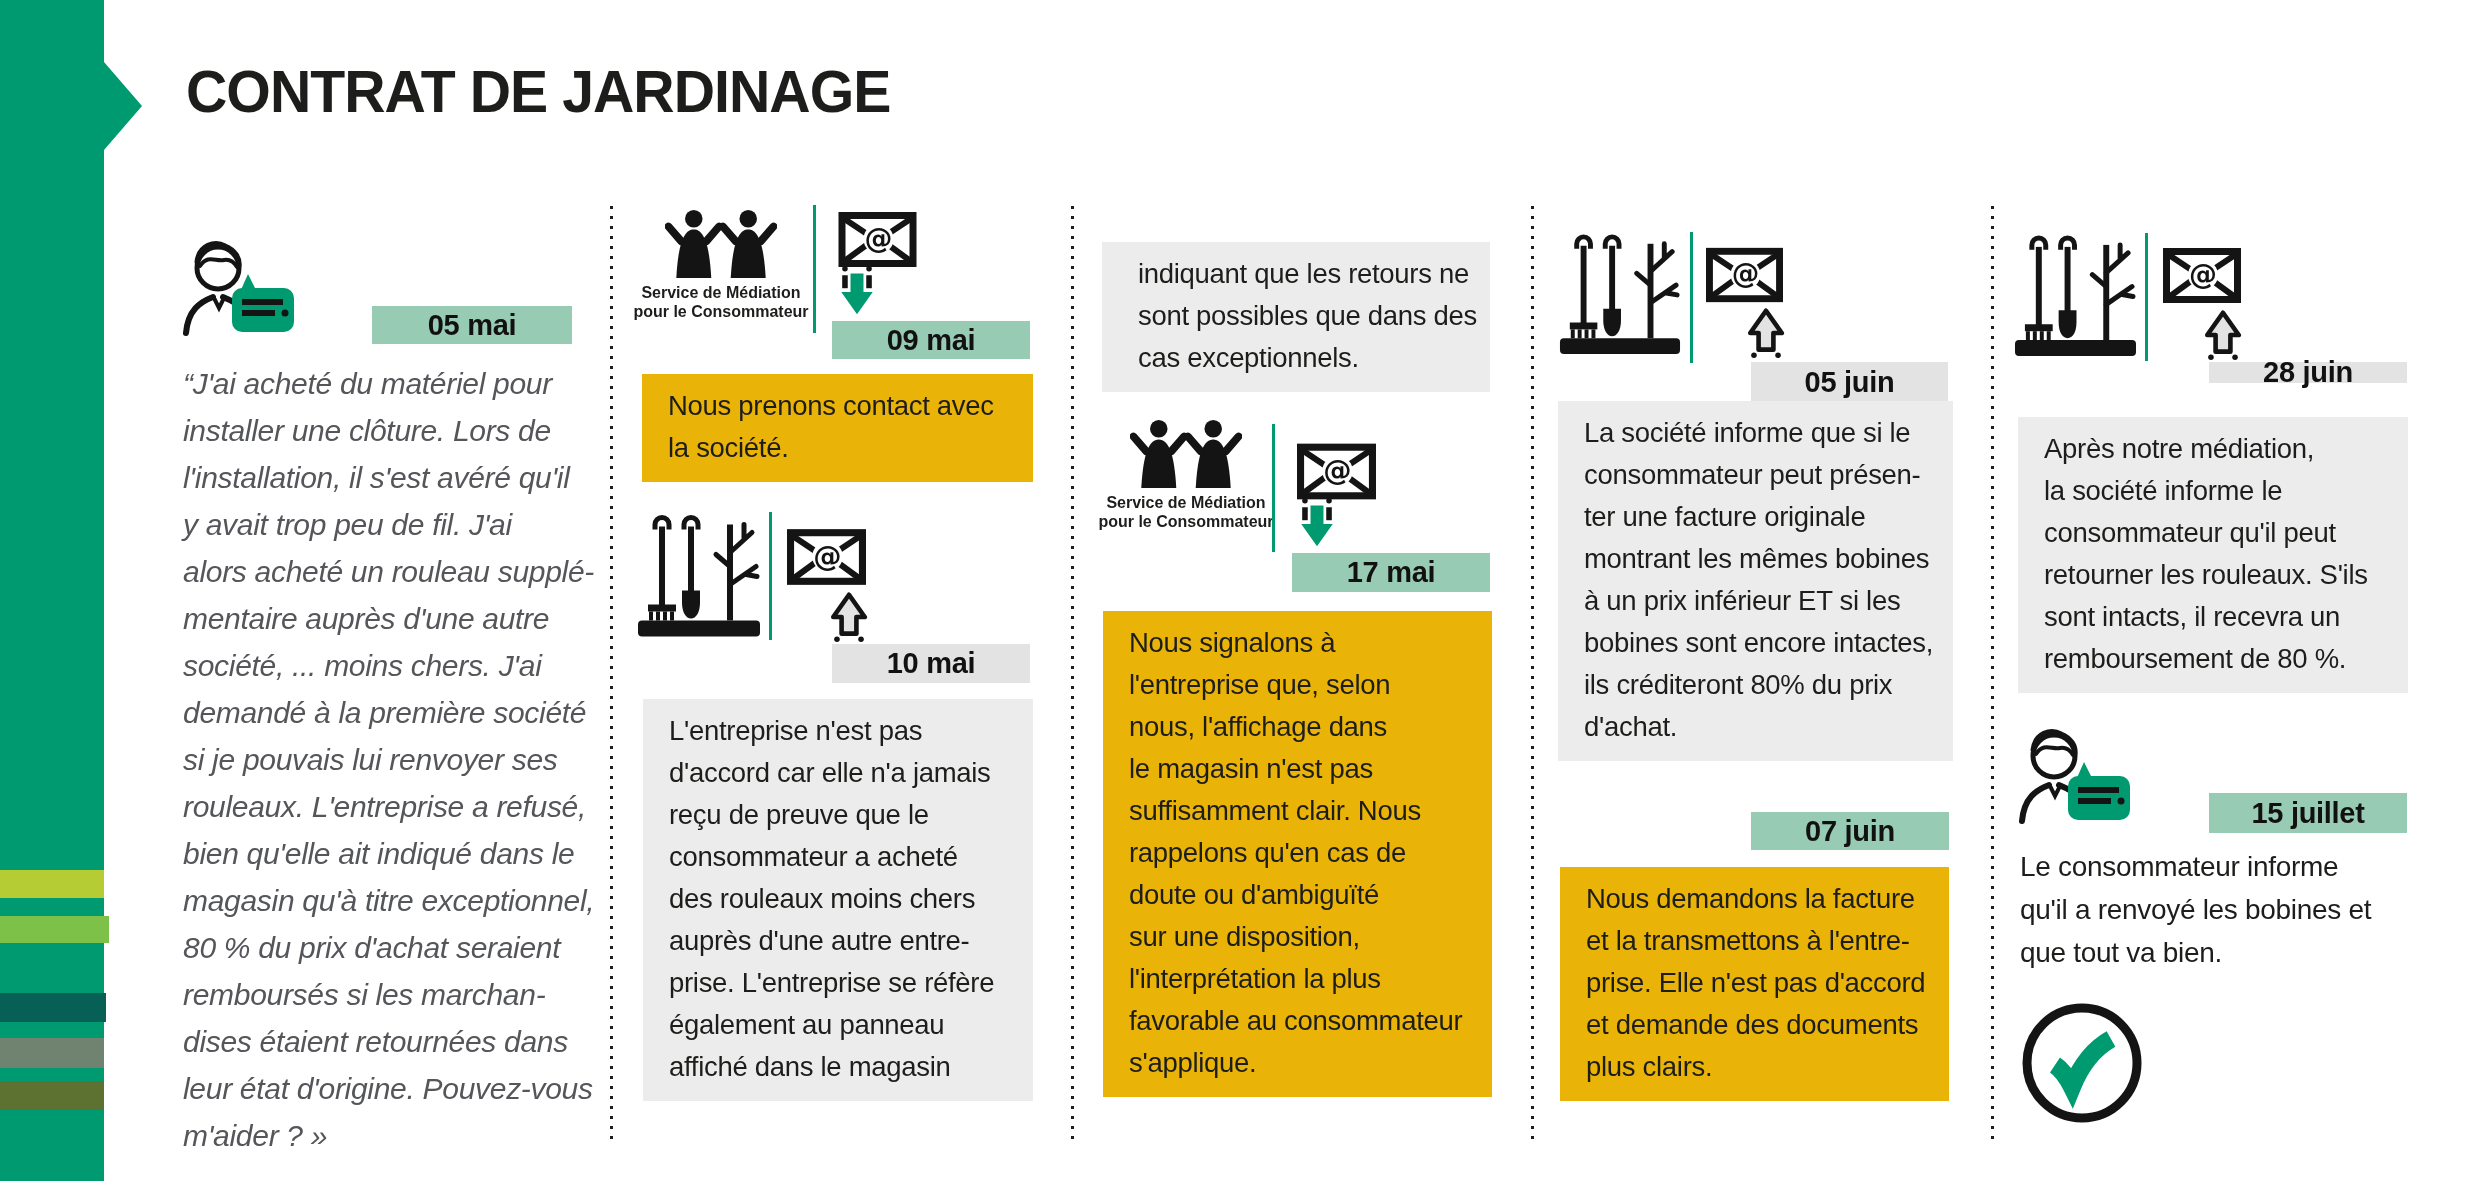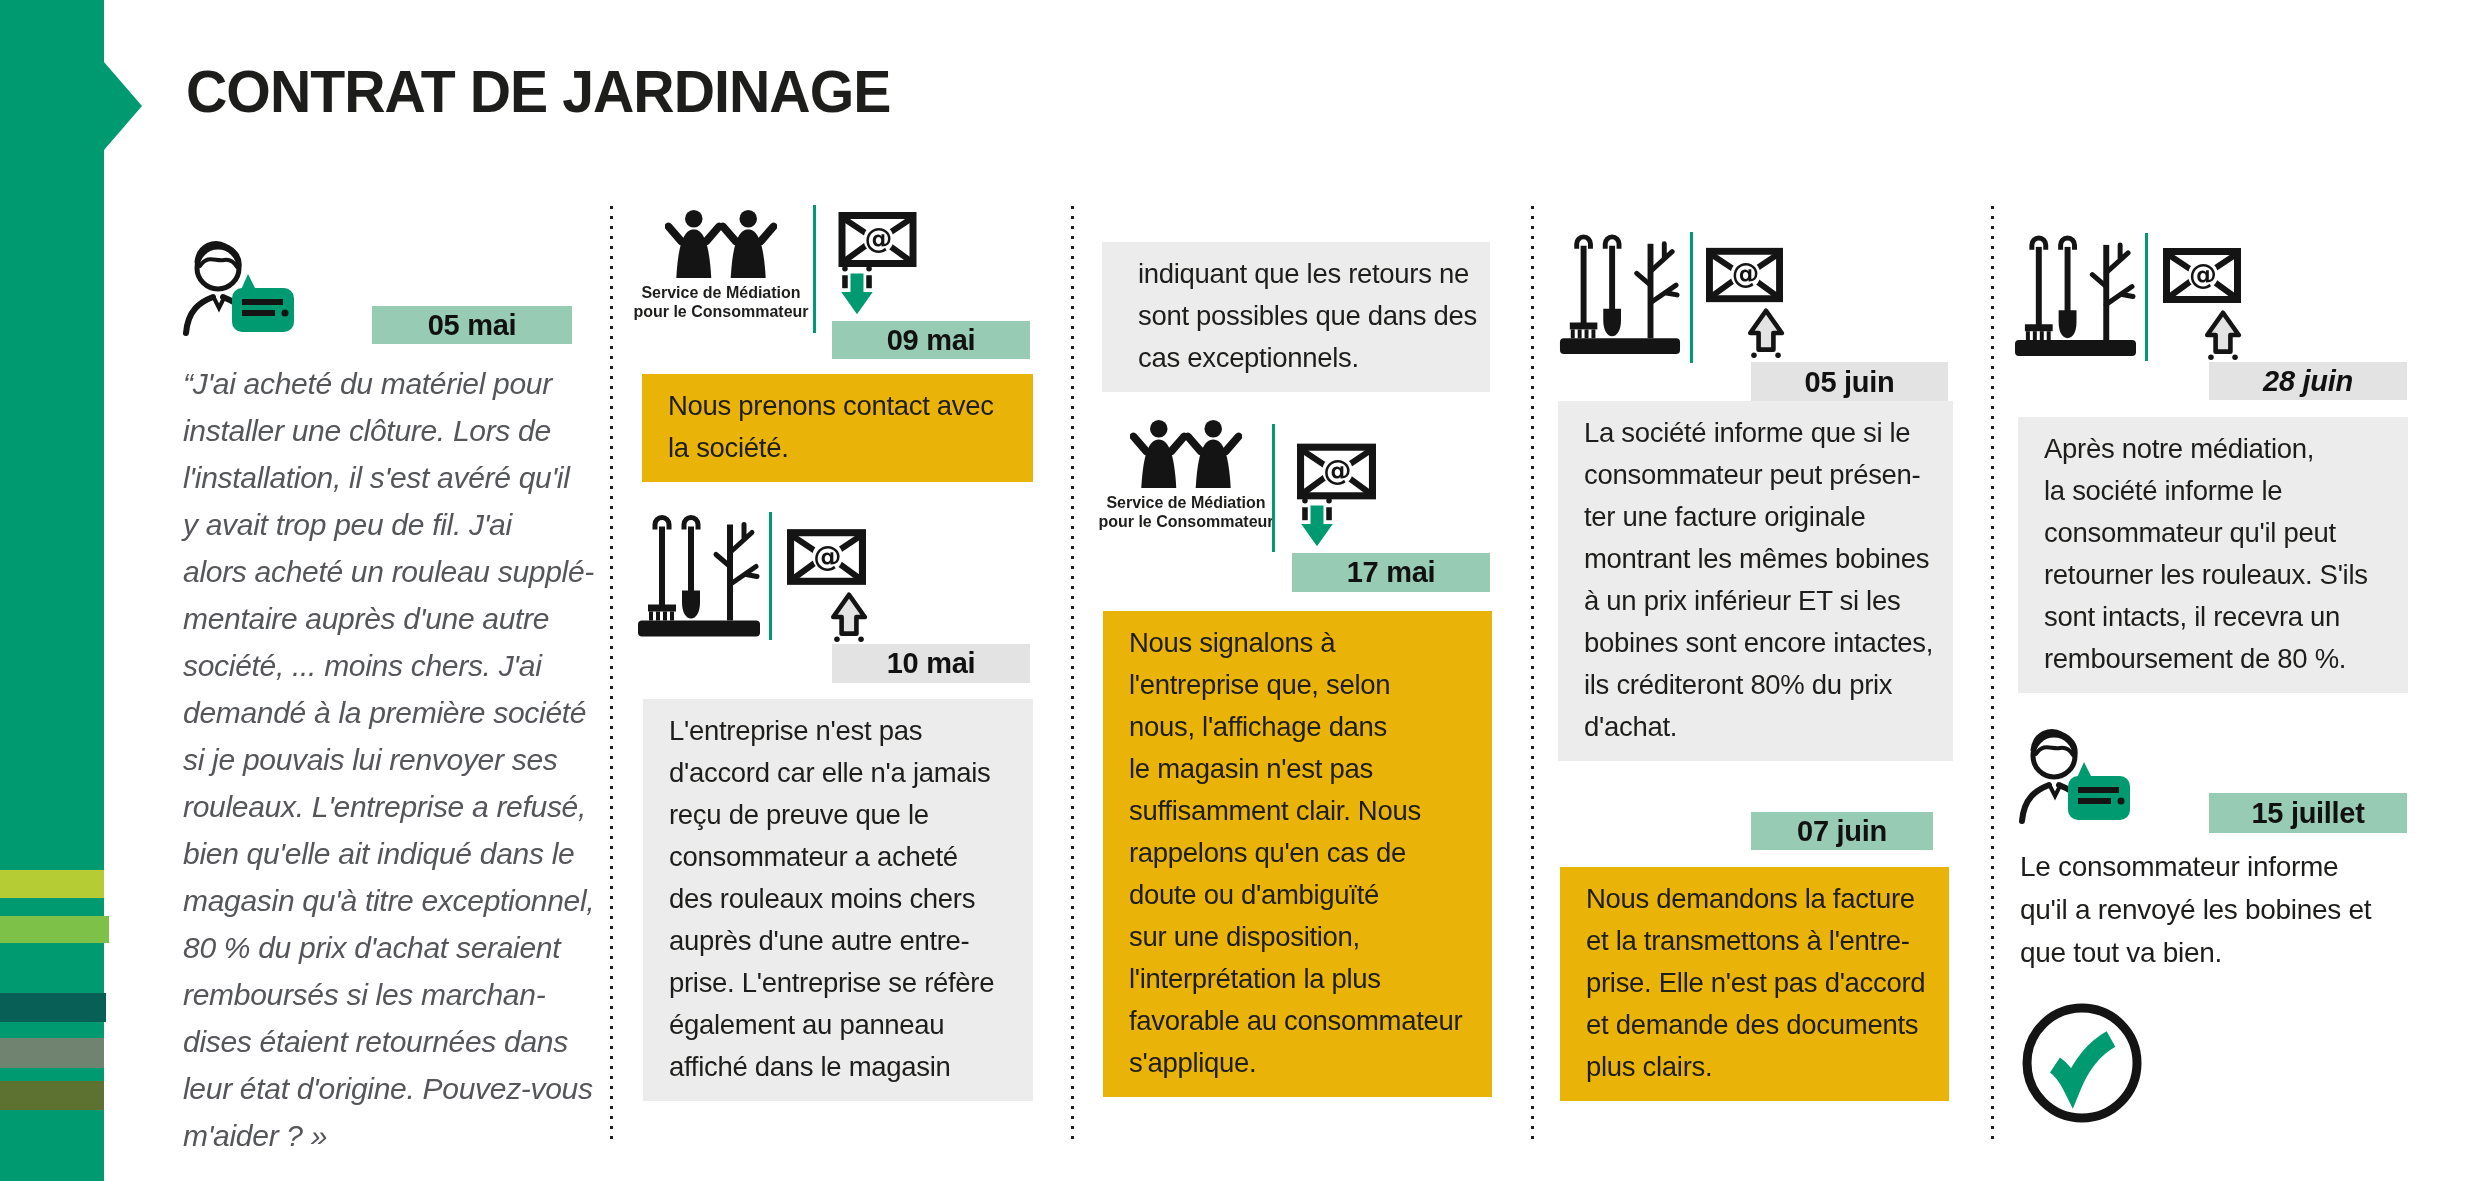--- a/index.html
+++ b/index.html
@@ -229,38 +229,38 @@
     </svg>
   <div class="abs date-badge badge-gray" style="left:1751px;top:362px;width:197px;height:40px;">05 juin</div>
   <div class="abs block block-gray" style="left:1558px;top:401px;width:395px;">La société informe que si le
 consommateur peut présen-
 ter une facture originale
 montrant les mêmes bobines
 à un prix inférieur ET si les
 bobines sont encore intactes,
 ils créditeront 80% du prix
 d'achat.</div>
-  <div class="abs date-badge badge-green" style="left:1751px;top:812px;width:182px;height:38px;">07 juin</div>
+  <div class="abs date-badge badge-green" style="left:1751px;top:812px;width:198px;height:38px;">07 juin</div>
   <div class="abs block block-green" style="left:1560px;top:867px;width:389px;">Nous demandons la facture
 et la transmettons à l'entre-
 prise. Elle n'est pas d'accord
 et demande des documents
 plus clairs.</div>
 
   <svg class="icon abs" style="left:2015px;top:231px;" width="121" height="125">
       <use href="#sym-garden"></use>
     </svg>
   <div class="abs vline" style="left:2145px;top:233px;height:128px;"></div>
   <svg class="icon abs" style="left:2163px;top:248px;" width="78" height="55">
       <use href="#sym-envelope"></use>
     </svg>
   <svg class="icon abs" style="left:2204px;top:310px;" width="38" height="50">
       <use href="#sym-arrow-up"></use>
     </svg>
-  <div class="abs date-badge badge-gray" style="left:2209px;top:362px;width:198px;height:38px;font-style:italic;">28 juin</div>
+  <div class="abs date-badge badge-gray" style="left:2209px;top:362px;width:198px;height:21px;">28 juin</div>
   <div class="abs block block-gray" style="left:2018px;top:417px;width:390px;">Après notre médiation,
 la société informe le
 consommateur qu'il peut
 retourner les rouleaux. S'ils
 sont intacts, il recevra un
 remboursement de 80 %.</div>
 
   <svg class="icon abs" style="left:2016px;top:724px;" width="118" height="100">
       <use href="#sym-consumer"></use>
     </svg>

